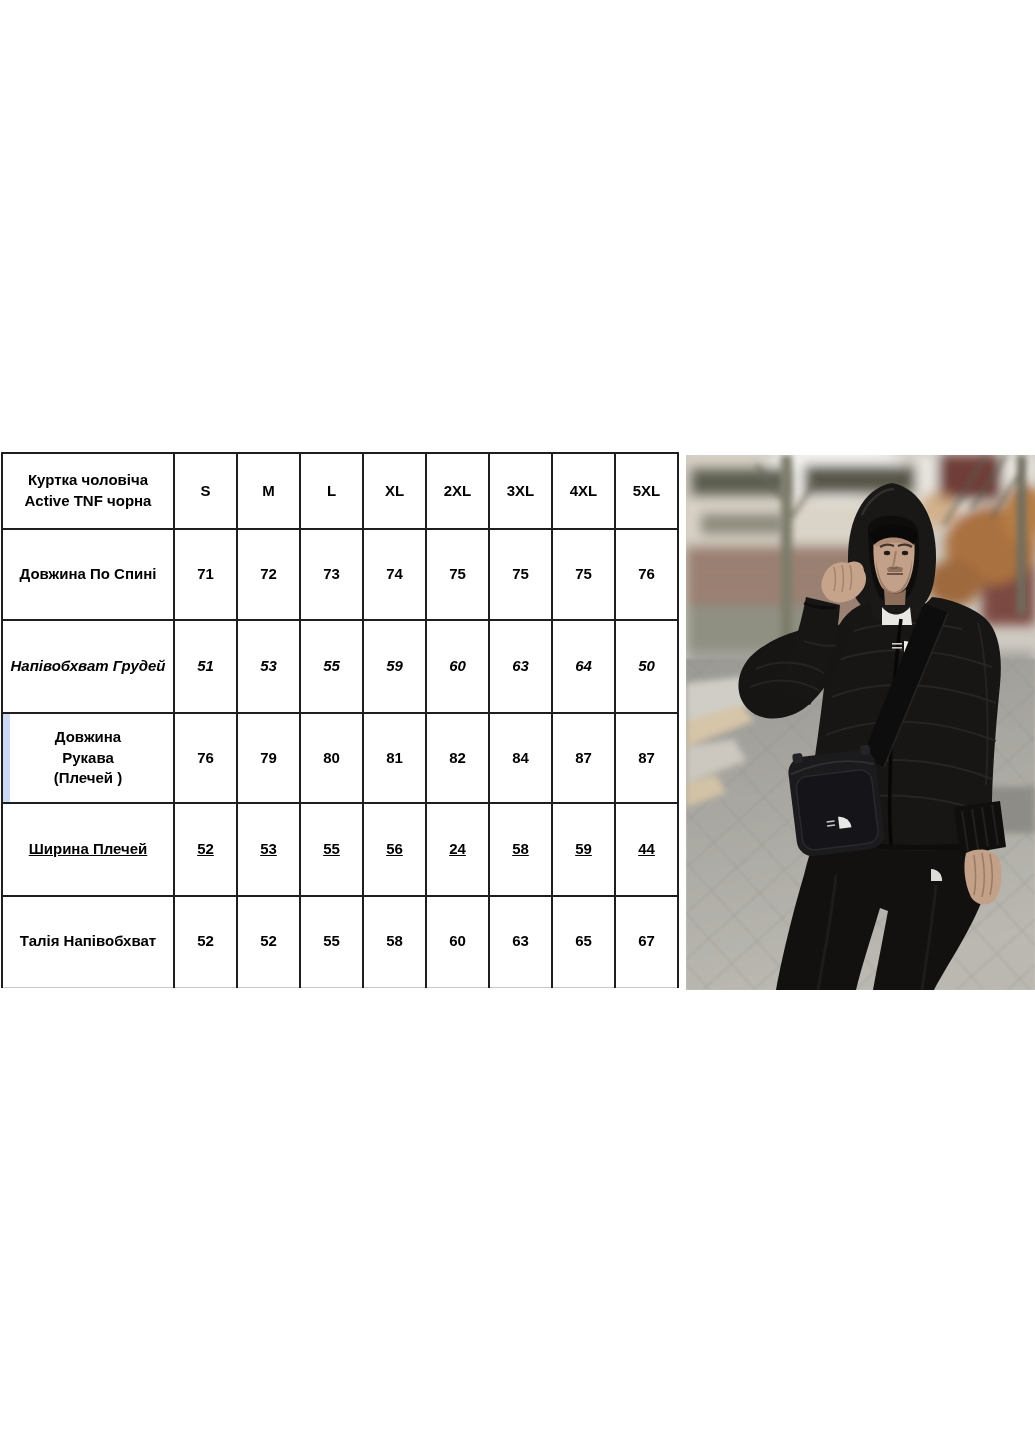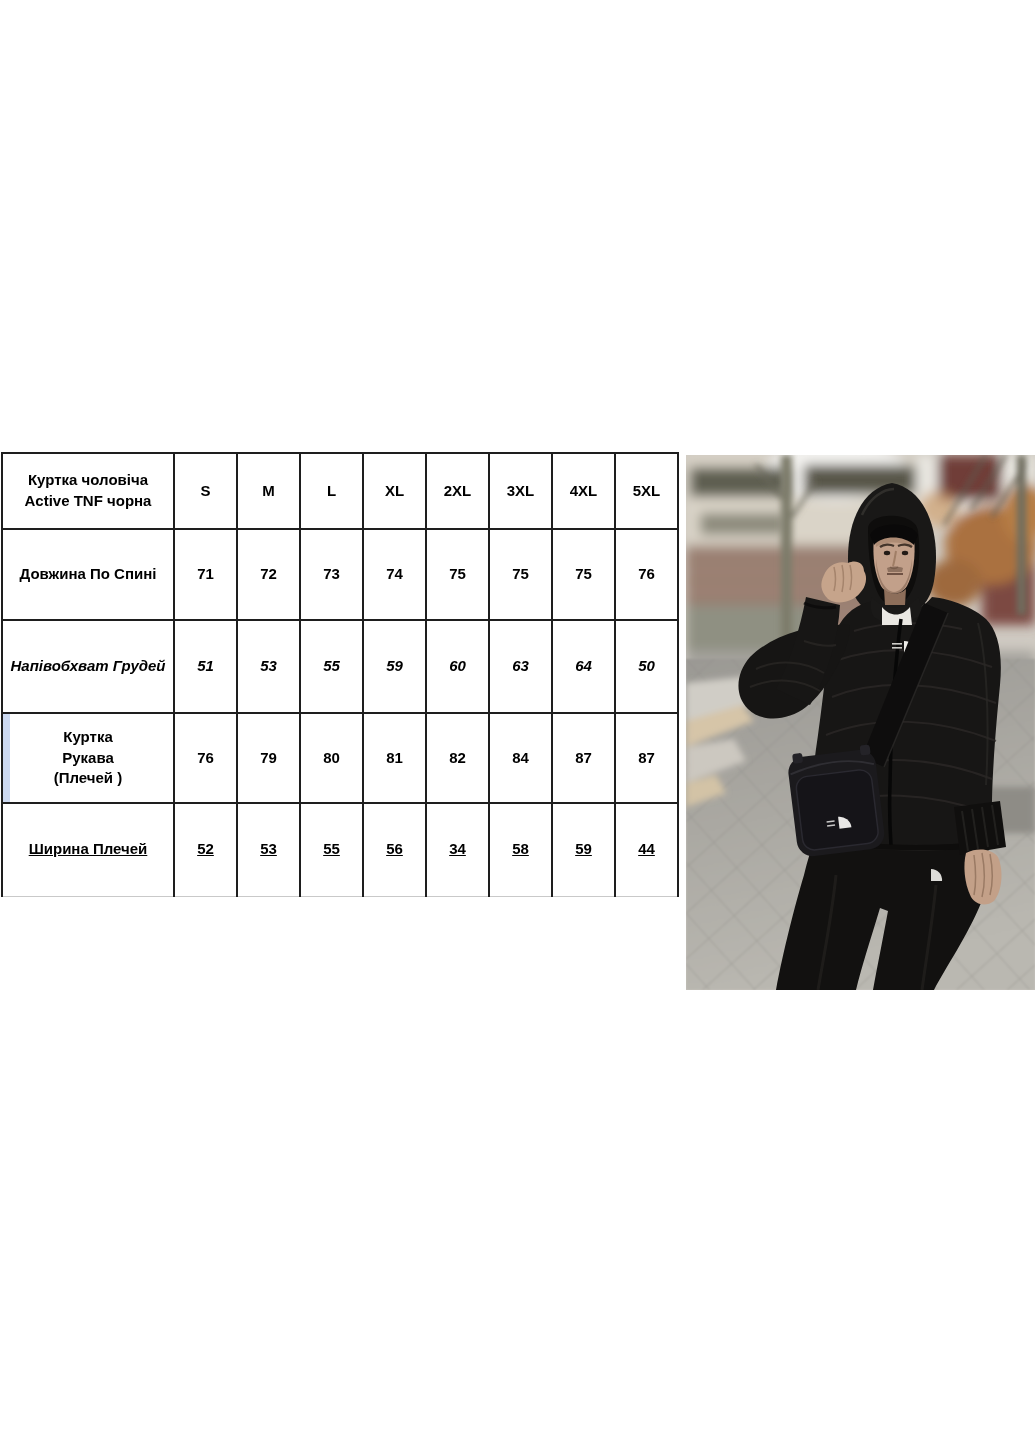--- a/index.html
+++ b/index.html
@@ -94,43 +94,54 @@
             <td>53</td>
             <td>55</td>
             <td>59</td>
             <td>60</td>
             <td>63</td>
             <td>64</td>
             <td>50</td>
           </tr>
           <tr>
             <th class="accent-left">
-              <div>Куртка</div>
+              <div>Довжина</div>
               <div>Рукава</div>
               <div>(Плечей )</div>
             </th>
             <td>76</td>
             <td>79</td>
             <td>80</td>
             <td>81</td>
             <td>82</td>
             <td>84</td>
             <td>87</td>
             <td>87</td>
           </tr>
           <tr>
             <th>Ширина Плечей</th>
             <td>52</td>
             <td>53</td>
             <td>55</td>
             <td>56</td>
-            <td>34</td>
+            <td>24</td>
             <td>58</td>
             <td>59</td>
             <td>44</td>
+          </tr>
+          <tr>
+            <th>Талія Напівобхват</th>
+            <td>52</td>
+            <td>52</td>
+            <td>55</td>
+            <td>58</td>
+            <td>60</td>
+            <td>63</td>
+            <td>65</td>
+            <td>67</td>
           </tr>
         </tbody>
     </table>
   </div>
 
   <figure class="photo" aria-label="Чоловік у чорній куртці з капюшоном, сумкою через плече та чорних штанах на вулиці">
     <svg width="349" height="535" viewBox="0 0 349 535" xmlns="http://www.w3.org/2000/svg">
       <defs>
         <filter id="b6" x="-20%" y="-20%" width="140%" height="140%">
             <feGaussianBlur stdDeviation="6"></feGaussianBlur>

